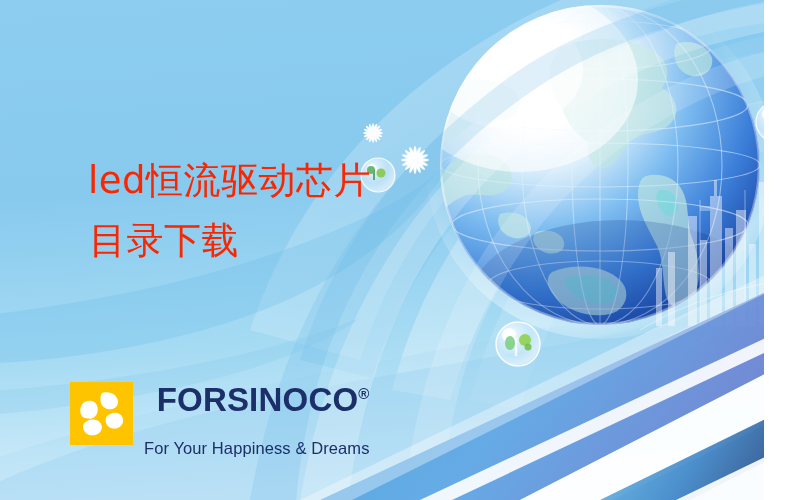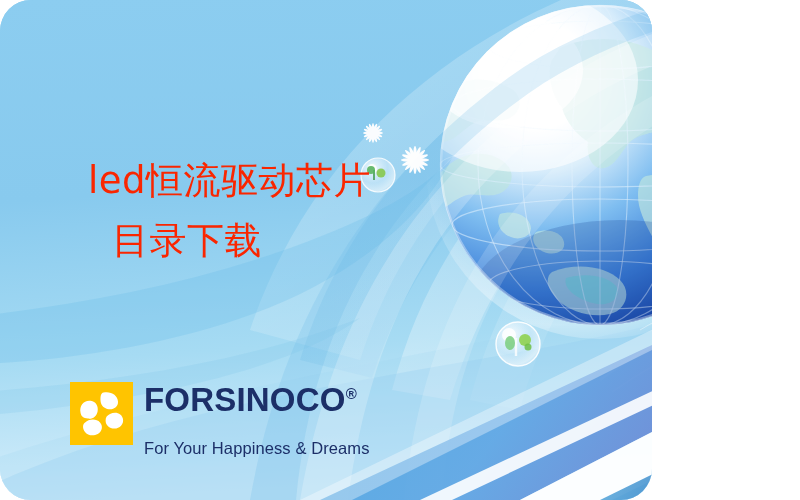--- a/index.html
+++ b/index.html
@@ -2,26 +2,25 @@
 <html><head>
 <meta charset="utf-8">
 <style>
   html, body {
     margin: 0;
     padding: 0;
     background: #ffffff;
   }
   #stage {
     position: relative;
-    width: 652px;
+    width: 764px;
     height: 500px;
     overflow: hidden;
     font-family: "Liberation Sans", "DejaVu Sans", sans-serif;
     background: linear-gradient(178deg, #8ecdf0 0%, #86c9ee 35%, #9bd6f2 65%, #bee3f6 88%, #d4edfa 100%);
-    border-radius: 31px;
   }
 
   
   .bg-svg {
     position: absolute;
     left: 0; top: 0;
     width: 800px;
     height: 500px;
     display: block;
   }
@@ -37,21 +36,21 @@
   }
   .headline-line {
     color: #fa2600;
     font-size: 37px;
     font-weight: 400;
     letter-spacing: 0.5px;
     white-space: nowrap;
     font-family: "DejaVu Sans", "Liberation Sans", sans-serif;
   }
   .headline-line.l1 { margin-left: 0px; }
-  .headline-line.l2 { margin-left: 24px; margin-top: 22px; }
+  .headline-line.l2 { margin-left: 1px; margin-top: 22px; }
 
   
   .logo {
     position: absolute;
     left: 70px;
     top: 382px;
     z-index: 40;
     display: flex;
     align-items: flex-start;
   }
@@ -61,20 +60,21 @@
     background: #ffc400;
     flex: 0 0 auto;
     position: relative;
   }
   .logo-mark svg { display: block; }
   .logo-text {
     margin-left: 11px;
     padding-top: 1px;
     display: flex;
     flex-direction: column;
+    align-items: flex-end;
   }
   .logo-word {
     color: #1c2f68;
     font-size: 33px;
     font-weight: bold;
     letter-spacing: 0.2px;
     line-height: 1;
     white-space: nowrap;
   }
   .logo-word .reg {

